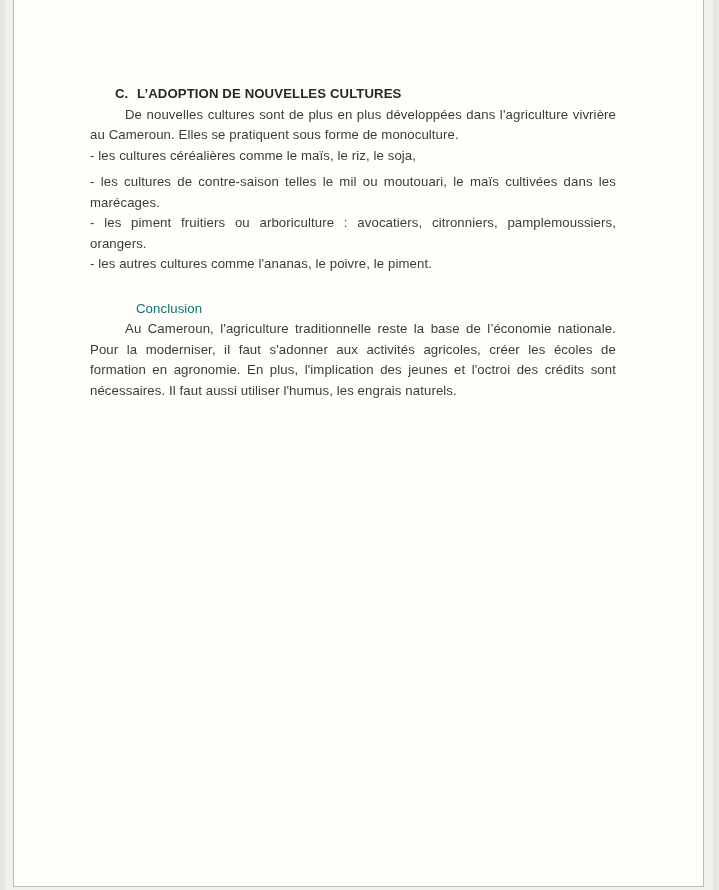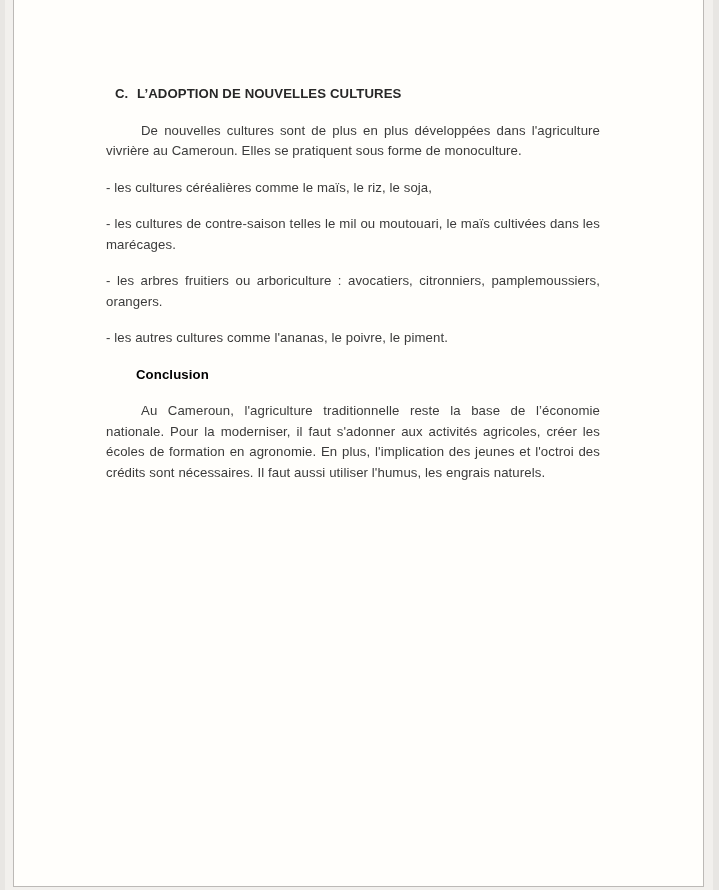--- a/index.html
+++ b/index.html
@@ -48,30 +48,30 @@
     font-weight: bold;
     color: #282828;
     padding-left: 25px;
     white-space: nowrap;
   }
   .section-heading .section-num {
     display: inline-block;
     width: 22px;
   }
   p.para {
-    margin: 16px;
+    margin: 0;
     text-align: justify;
   }
   p.para.first-indent { text-indent: 35px; }
   p.para.gap-top      { margin-top: 6px; }
   .sub-heading {
-    font-weight: bold;
-    color: #000000;
+    font-weight: normal;
+    color: #0f766e;
     padding-left: 46px;
-    margin-top: 15px;
+    margin-top: 24px;
   }
 </style>
 </head>
 <body>
 
 <div class="viewport">
   <div class="edge-strip left"></div>
   <div class="edge-strip right"></div>
 
   <div class="page">
@@ -81,21 +81,21 @@
         <span class="section-num">C.</span><span>L’ADOPTION DE NOUVELLES CULTURES</span>
       </div>
 
       <p class="para first-indent">De nouvelles cultures sont de plus en plus développées dans l'agriculture vivrière au Cameroun. Elles se pratiquent sous forme de monoculture.</p>
 
 
       <p class="para">- les cultures céréalières comme le maïs, le riz, le soja,</p>
 
       <p class="para gap-top">- les cultures de contre-saison telles le mil ou moutouari, le maïs cultivées dans les marécages.</p>
 
-      <p class="para">- les arbres fruitiers ou arboriculture : avocatiers, citronniers, pamplemoussiers, orangers.</p>
+      <p class="para">- les piment fruitiers ou arboriculture : avocatiers, citronniers, pamplemoussiers, orangers.</p>
 
       <p class="para">- les autres cultures comme l'ananas, le poivre, le piment.</p>
 
       <div class="sub-heading">Conclusion</div>
 
       <p class="para first-indent">Au Cameroun, l'agriculture traditionnelle reste la base de l’économie nationale. Pour la moderniser, il faut s'adonner aux activités agricoles, créer les écoles de formation en agronomie. En plus, l'implication des jeunes et l'octroi des crédits sont nécessaires. Il faut aussi utiliser l'humus, les engrais naturels.</p>
 
     </div>
   </div>
 </div>

